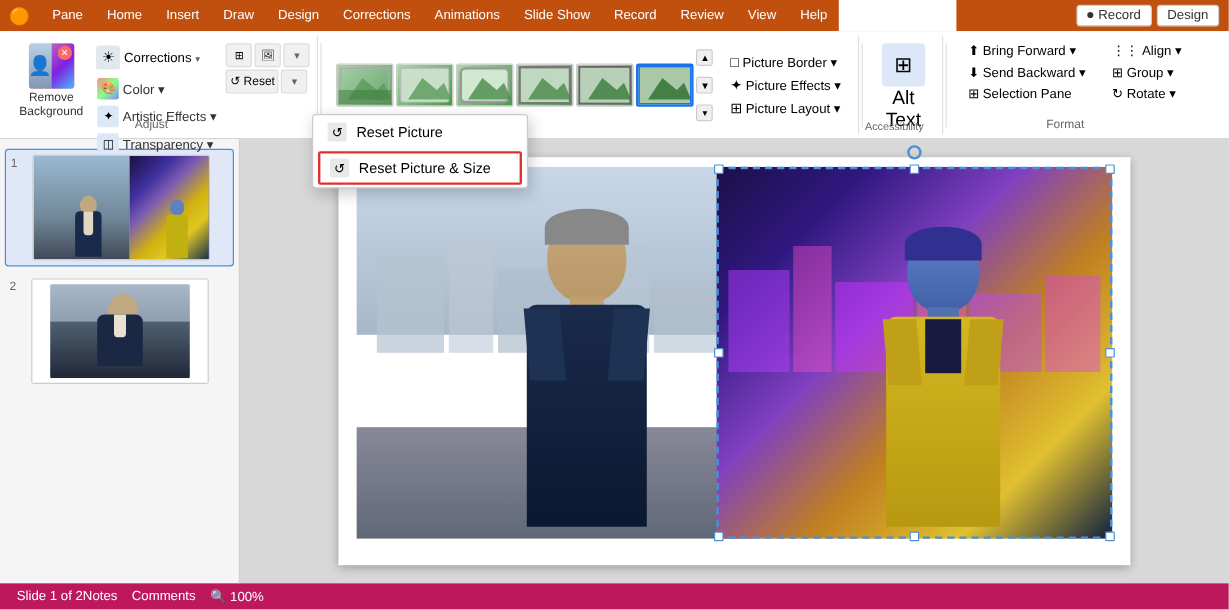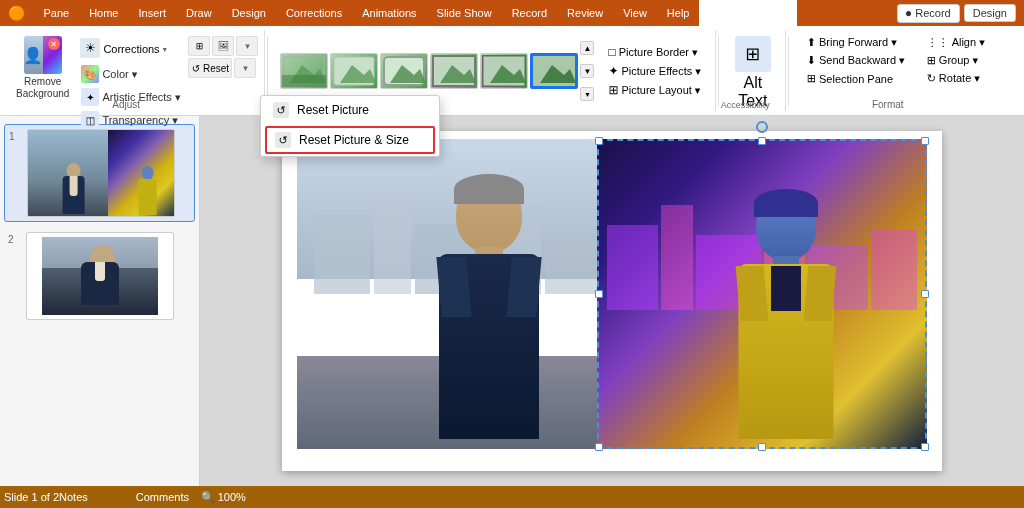--- a/index.html
+++ b/index.html
@@ -234,24 +234,24 @@
     
     .main-area {
       display: flex;
       height: calc(508px - 26px - 90px - 22px);
       background: #e8e8e8;
     }
 
     
     .status-bar {
       height: 22px;
-      background: #a16207;
-      display: flex;
-      align-items: center;
-      padding: 0 4px;
+      background: #be185d;
+      display: flex;
+      align-items: center;
+      padding: 0 14px;
       color: white;
       font-size: 11px;
     }
 
     
     .slide-panel {
       width: 200px;
       background: #f5f5f5;
       border-right: 1px solid #d0d0d0;
       padding: 8px 4px;
@@ -768,16 +768,16 @@
 
     </div>
   </div>
 
 </div>
 
 <div class="status-bar">
   <span>Slide 1 of 2</span>
   <div style="flex:1;display:flex;gap:12px;">
     <span style="cursor:pointer;">Notes</span>
-    <span style="cursor:pointer;margin-left:36px;">Comments</span>
+    <span style="cursor:pointer;">Comments</span>
     <span style="cursor:pointer;">🔍 100%</span>
   </div>
 </div>
 
 </body></html>

